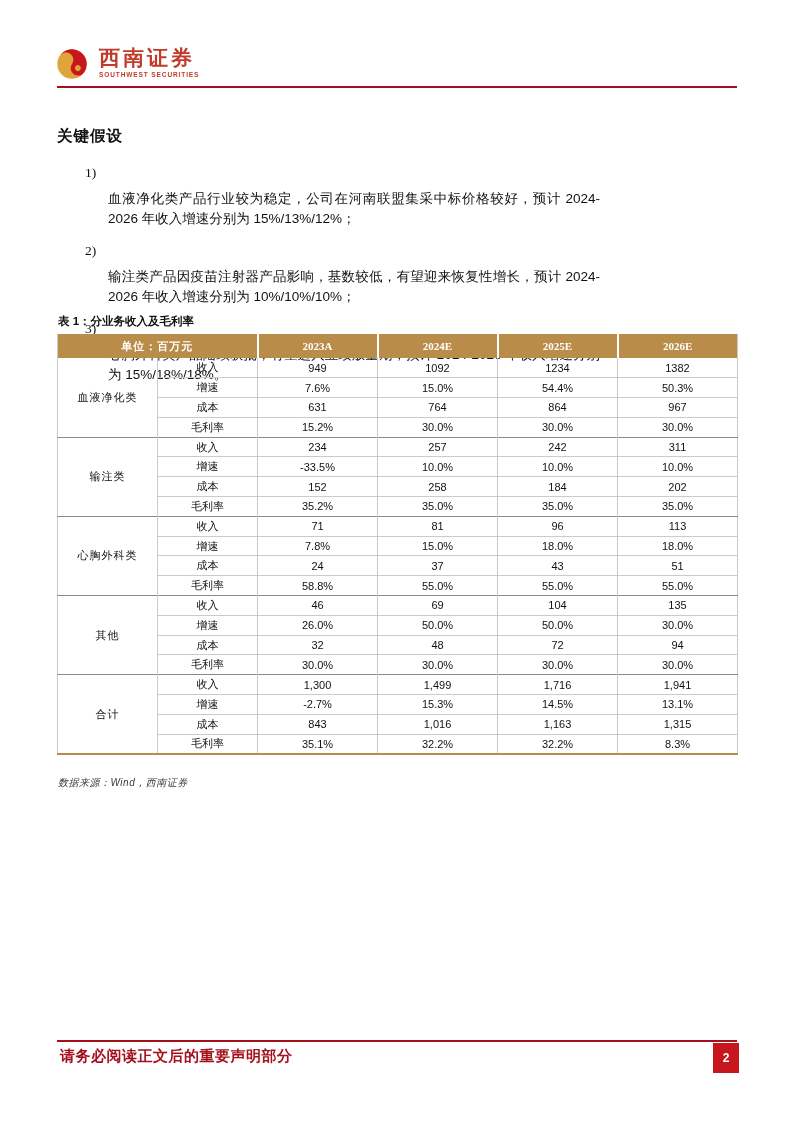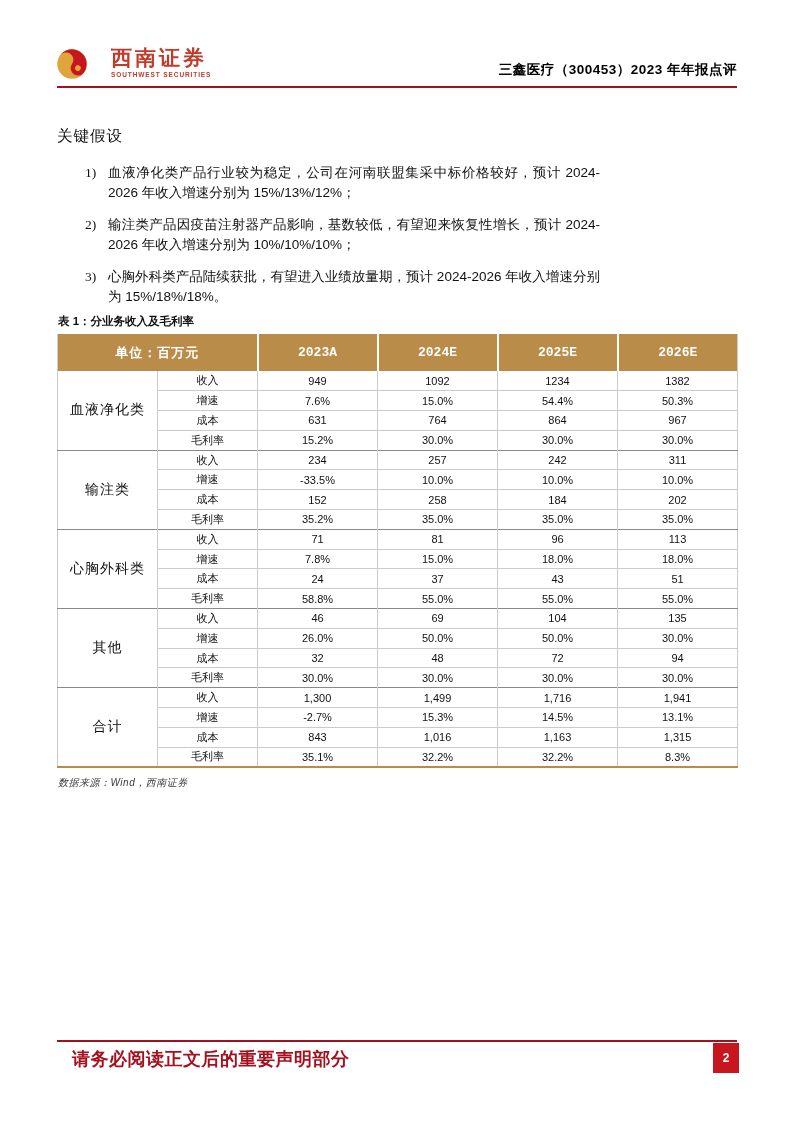--- a/index.html
+++ b/index.html
@@ -15,63 +15,63 @@
   html,body{background:#e8e8e8;}
   .page{
     position:relative;width:794px;height:1123px;margin:0 auto;background:#ffffff;
     font-family:"Liberation Serif","DejaVu Serif",serif;color:var(--ink);overflow:hidden;
   }
   .latin{font-family:"Liberation Sans","DejaVu Sans",sans-serif;}
 
   
   .logo{position:absolute;left:57px;top:46px;display:flex;align-items:flex-start;}
   .logo svg{display:block;margin-top:3px;}
-  .logo-textcol{margin-left:24px;}
+  .logo-textcol{margin-left:12px;}
   .logo-cn{font-size:21px;font-weight:bold;color:var(--logo-red);letter-spacing:3px;line-height:24px;}
   .logo-en{font-size:6.5px;font-weight:bold;color:var(--logo-red);letter-spacing:0.9px;
            font-family:"Liberation Sans","DejaVu Sans",sans-serif;margin-top:1px;}
   .report-title{
     position:absolute;right:57px;top:61px;font-size:13.5px;font-weight:bold;color:#000;
     letter-spacing:0.5px;
   }
   .header-rule{position:absolute;left:57px;top:86px;width:680px;height:2px;background:var(--rule-red);}
 
   
-  .section-title{position:absolute;left:57px;top:126px;font-size:15.5px;font-weight:normal;letter-spacing:1px;}
+  .section-title{position:absolute;left:57px;top:126px;font-size:15.5px;font-weight:bold;letter-spacing:1px;}
   .assumptions{position:absolute;left:85px;top:163px;width:520px;list-style:none;}
   .assumption{display:flex;margin-bottom:12px;font-size:13.5px;line-height:20px;}
   .assumption .num{flex:none;width:23px;}
-  .assumption .text{width:492px;text-align:justify;text-justify:inter-ideograph;}
+  .assumption .text{width:492px;text-align:justify;text-justify:inter-ideograph;margin-top:26px;}
 
   
   .table-caption{position:absolute;left:58px;top:314px;font-size:11.5px;font-weight:bold;}
   table.seg{
     position:absolute;left:57px;top:334px;width:680px;border-collapse:collapse;table-layout:fixed;
     border-left:1px solid var(--line-gray);border-right:1px solid var(--line-gray);
     border-bottom:2px solid var(--gold);
   }
   table.seg thead th{
-    background:var(--gold);color:#ffffff;height:37px;font-size:13px;font-weight:bold;
+    background:var(--gold);color:#ffffff;height:24px;font-size:11px;font-weight:bold;
     border-left:2px solid #ffffff;vertical-align:middle;
   }
   table.seg thead th:first-child{border-left:none;letter-spacing:1px;}
-  table.seg thead th.year{font-family:Liberation Mono, monospace;}
+  table.seg thead th.year{font-family:Liberation Serif, serif;}
   table.seg td{
     height:19.8px;text-align:center;vertical-align:middle;font-size:11px;padding:0;
     border-left:1px solid var(--line-gray);border-top:1px solid var(--line-gray);
   }
-  table.seg td.group-name{border-left:none;font-size:14px;letter-spacing:1px;}
+  table.seg td.group-name{border-left:none;font-size:11px;letter-spacing:1px;}
   table.seg td.val{font-family:"Liberation Sans","DejaVu Sans",sans-serif;}
   table.seg tr.group-start td{border-top:1px solid var(--group-gray);}
   table.seg tr.first-row td{border-top:none;}
   .source{position:absolute;left:58px;top:776px;font-size:10px;font-style:italic;color:#3a3a3a;letter-spacing:0.5px;}
 
   
   .footer-rule{position:absolute;left:57px;top:1040px;width:680px;height:2px;background:var(--rule-red);}
-  .disclaimer{position:absolute;left:72px;top:1047px;font-size:18px;font-weight:bold;color:var(--rule-red);letter-spacing:0.5px;}
+  .disclaimer{position:absolute;left:60px;top:1047px;font-size:15px;font-weight:bold;color:var(--rule-red);letter-spacing:0.5px;}
   .page-badge{
     position:absolute;right:55px;top:1043px;width:26px;height:30px;background:var(--badge-red);
     color:#ffffff;font-size:12px;font-weight:bold;display:flex;align-items:center;justify-content:center;
     font-family:"Liberation Sans","DejaVu Sans",sans-serif;
   }
 </style>
 </head>
 <body>
 
 <div class="page">
@@ -80,21 +80,20 @@
     <svg width="30" height="30" viewBox="0 0 100 100">
       <circle cx="50" cy="50" r="49" fill="#DFA43C"></circle>
       <path d="M50 1 a49 49 0 1 0 0 98 a24.5 24.5 0 0 1 0 -49 a24.5 24.5 0 0 0 0 -49 z" fill="#C8161E" transform="rotate(125 50 50)"></path>
       <circle cx="50" cy="26" r="9.5" fill="#DFA43C" transform="rotate(125 50 50)"></circle>
     </svg>
     <div class="logo-textcol">
       <div class="logo-cn">西南证券</div>
       <div class="logo-en">SOUTHWEST SECURITIES</div>
     </div>
   </div>
-  <div class="report-title">三鑫医疗（<span class="latin">300453</span>）<span class="latin">2023 </span>年年报点评</div>
   <div class="header-rule"></div>
 
   <div class="section-title">关键假设</div>
   <ol class="assumptions" id="assumptions">
       <li class="assumption">
         <span class="num">1)</span>
         <span class="text">血液净化类产品行业较为稳定，公司在河南联盟集采中标价格较好，预计<span class="latin"> 2024-2026 </span>年收入增速分别为<span class="latin"> 15%/13%/12%</span>；</span>
       </li>
       <li class="assumption">
         <span class="num">2)</span>

